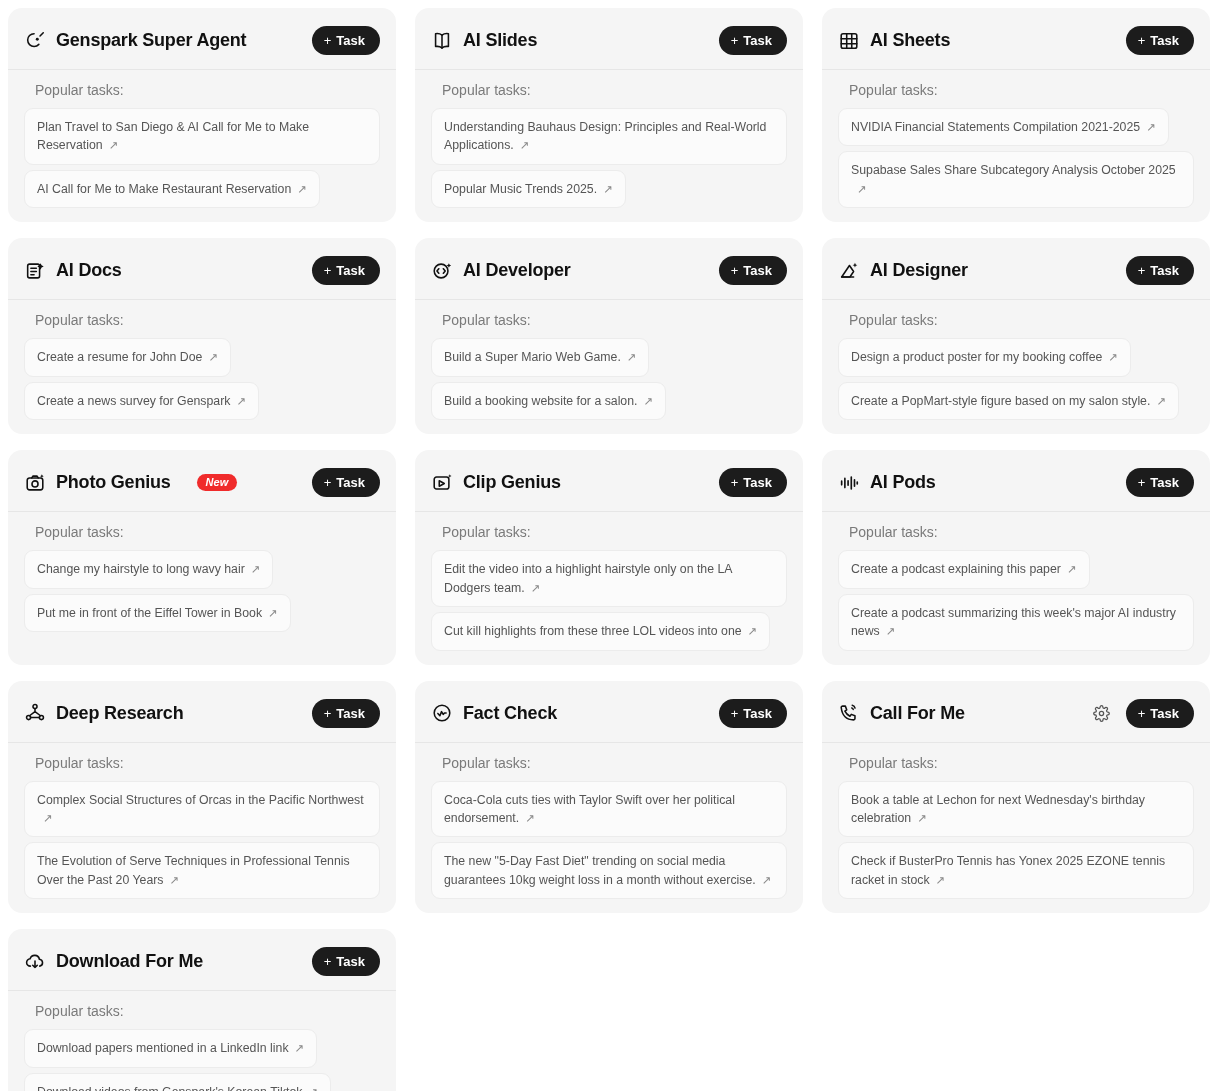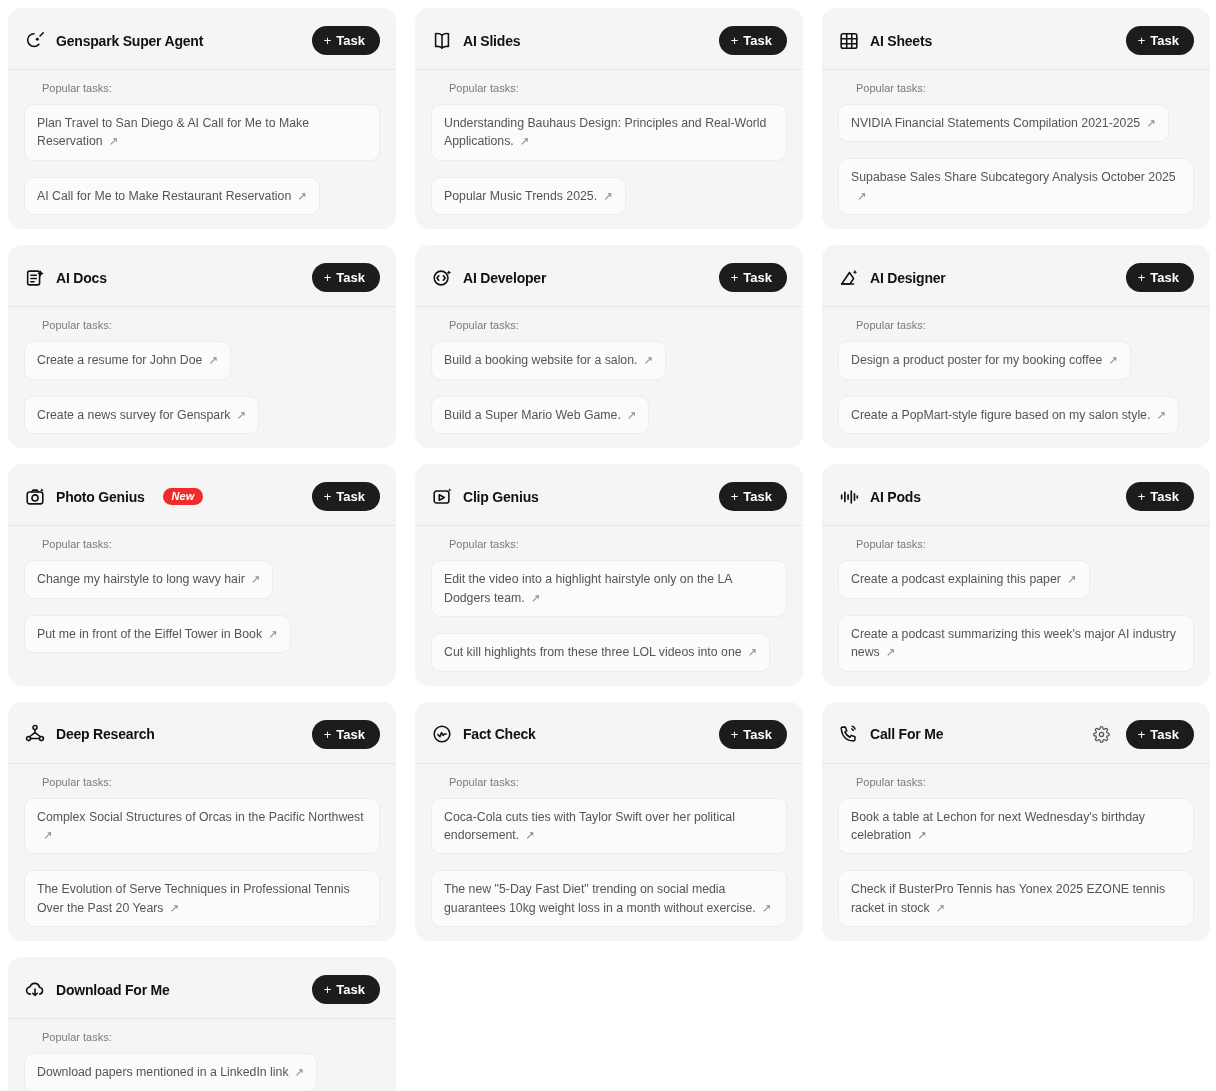--- a/index.html
+++ b/index.html
@@ -39,34 +39,34 @@
     width: 22px;
     height: 22px;
     flex: 0 0 22px;
     display: flex;
     align-items: center;
     justify-content: center;
     color: #111;
   }
   .card-icon svg { display: block; }
   .card-title {
-    font-size: 14px;
+    font-size: 18px;
     font-weight: bold;
     letter-spacing: -0.2px;
     color: #111;
     white-space: nowrap;
   }
   .badge-new {
     background: #f02b2b;
     color: #fff;
     font-size: 11px;
     font-weight: bold;
     border-radius: 10px;
     padding: 3px 9px;
-    margin-left: 8px;
+    margin-left: 16px;
     line-height: 1;
     font-style: italic;
   }
   .spacer { flex: 1 1 auto; }
   .gear-btn {
     width: 24px;
     height: 24px;
     display: flex;
     align-items: center;
     justify-content: center;
@@ -92,28 +92,28 @@
   }
   .task-btn .plus {
     font-size: 13px;
     font-weight: normal;
     line-height: 1;
   }
   .card-body {
     padding: 12px 16px 0 16px;
   }
   .popular-label {
-    font-size: 11px;
+    font-size: 14px;
     color: #7a7a7a;
-    margin: 0 0 10px 18px;
+    margin: 0 0 10px 11px;
   }
   .task-list {
     display: flex;
     flex-direction: column;
-    gap: 16px;
+    gap: 5px;
   }
   .task-item {
     background: #fbfbfb;
     border: 1px solid #ececec;
     border-radius: 9px;
     padding: 9px 12px;
     font-size: 12.3px;
     line-height: 1.5;
     color: #555555;
     cursor: pointer;
@@ -240,22 +240,22 @@
         <span class="card-title">AI Developer</span>
         <span class="spacer"></span>
         <button class="task-btn">
           <span class="plus">+</span>
           <span>Task</span>
         </button>
       </div>
       <div class="card-body">
         <div class="popular-label">Popular tasks:</div>
         <div class="task-list">
+          <div class="task-item"><span>Build a Super Mario Web Game.</span><span class="arrow">↗</span></div>
           <div class="task-item"><span>Build a booking website for a salon.</span><span class="arrow">↗</span></div>
-          <div class="task-item"><span>Build a Super Mario Web Game.</span><span class="arrow">↗</span></div>
         </div>
       </div>
     </div>
     <div class="card">
       <div class="card-header">
         <span class="card-icon">
           <svg width="22" height="22" viewBox="0 0 24 24" fill="none" stroke="currentColor" stroke-width="1.7" stroke-linecap="round" stroke-linejoin="round">
             <path d="M4 18.5L12.5 6 17 12.5 13 18.5z"></path>
             <path d="M4 18.5h13"></path>
             <path d="M18.5 3l.8 1.8 1.8.8-1.8.8-.8 1.8-.8-1.8-1.8-.8 1.8-.8z" fill="currentColor" stroke="none"></path>

